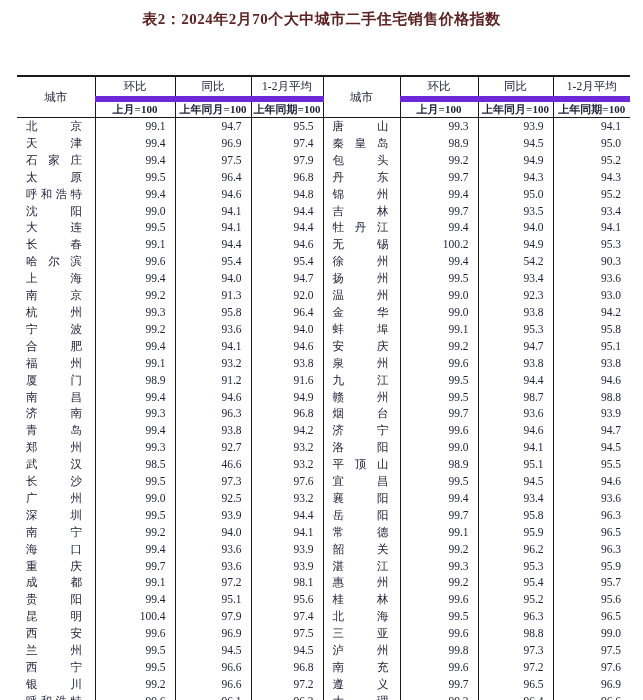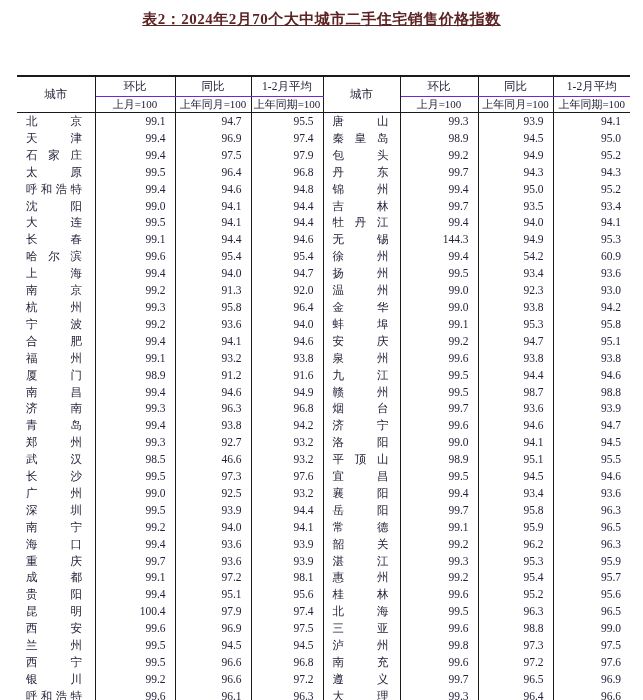--- a/index.html
+++ b/index.html
@@ -8,44 +8,43 @@
     font-family:"Liberation Serif","DejaVu Serif",serif;
     color:#22223a;
   }
   .page-title{
     margin:10px 0 0 0;
     text-align:center;
     font-size:15px;
     font-weight:700;
     color:#5c2424;
     letter-spacing:0.5px;
-    text-decoration:underline;
   }
   .table-wrap{margin:46px 13px 0 17px;}
   table.idx{
     width:613px;
     table-layout:fixed;
     border-collapse:collapse;
     border-top:2.5px solid #1a1a1a;
     border-bottom:2.5px solid #1a1a1a;
     font-size:11.5px;
   }
   col.c-city{width:78px;}
   col.c-mom{width:80px;}
   col.c-yoy{width:76px;}
   col.c-avg{width:72px;}
   col.c-city2{width:77px;}
   col.c-mom2{width:78px;}
   col.c-yoy2{width:75px;}
   col.c-avg2{width:77px;}
   th{font-weight:400;text-align:center;padding:0;}
   thead tr.hdr-main th{height:19px;}
-  thead tr.hdr-sub th{height:14px;font-size:11px;}
+  thead tr.hdr-sub th{height:14px;font-size:11px;font-weight:bold;}
   .bR{border-right:1px solid #1a1a1a;}
-  .bB1{border-bottom:1px solid #6d28d9;}
+  .bB1{border-bottom:6px solid #6d28d9;}
   tbody tr:first-child td{border-top:1.5px solid #1a1a1a;}
   tbody td{height:16.9px;padding:0;line-height:16.9px;}
   td.num{text-align:right;padding-right:9px;font-size:11.5px;}
   td.city{text-align:left;padding-left:9px;}
   .city-inner{
     display:inline-block;
     width:56px;
     text-align:justify;
     text-align-last:justify;
     font-size:11.5px;
@@ -159,33 +158,33 @@
             <td class="num bR">99.4</td>
             <td class="num bR">94.0</td>
             <td class="num">94.1</td>
           </tr>
           <tr>
             <td class="city bR"><span class="city-inner">长春</span></td>
             <td class="num bR">99.1</td>
             <td class="num bR">94.4</td>
             <td class="num bR">94.6</td>
             <td class="city bR"><span class="city-inner">无锡</span></td>
-            <td class="num bR">144.3</td>
+            <td class="num bR">100.2</td>
             <td class="num bR">94.9</td>
             <td class="num">95.3</td>
           </tr>
           <tr>
             <td class="city bR"><span class="city-inner">哈尔滨</span></td>
             <td class="num bR">99.6</td>
             <td class="num bR">95.4</td>
             <td class="num bR">95.4</td>
             <td class="city bR"><span class="city-inner">徐州</span></td>
             <td class="num bR">99.4</td>
             <td class="num bR">54.2</td>
-            <td class="num">60.9</td>
+            <td class="num">90.3</td>
           </tr>
           <tr>
             <td class="city bR"><span class="city-inner">上海</span></td>
             <td class="num bR">99.4</td>
             <td class="num bR">94.0</td>
             <td class="num bR">94.7</td>
             <td class="city bR"><span class="city-inner">扬州</span></td>
             <td class="num bR">99.5</td>
             <td class="num bR">93.4</td>
             <td class="num">93.6</td>

